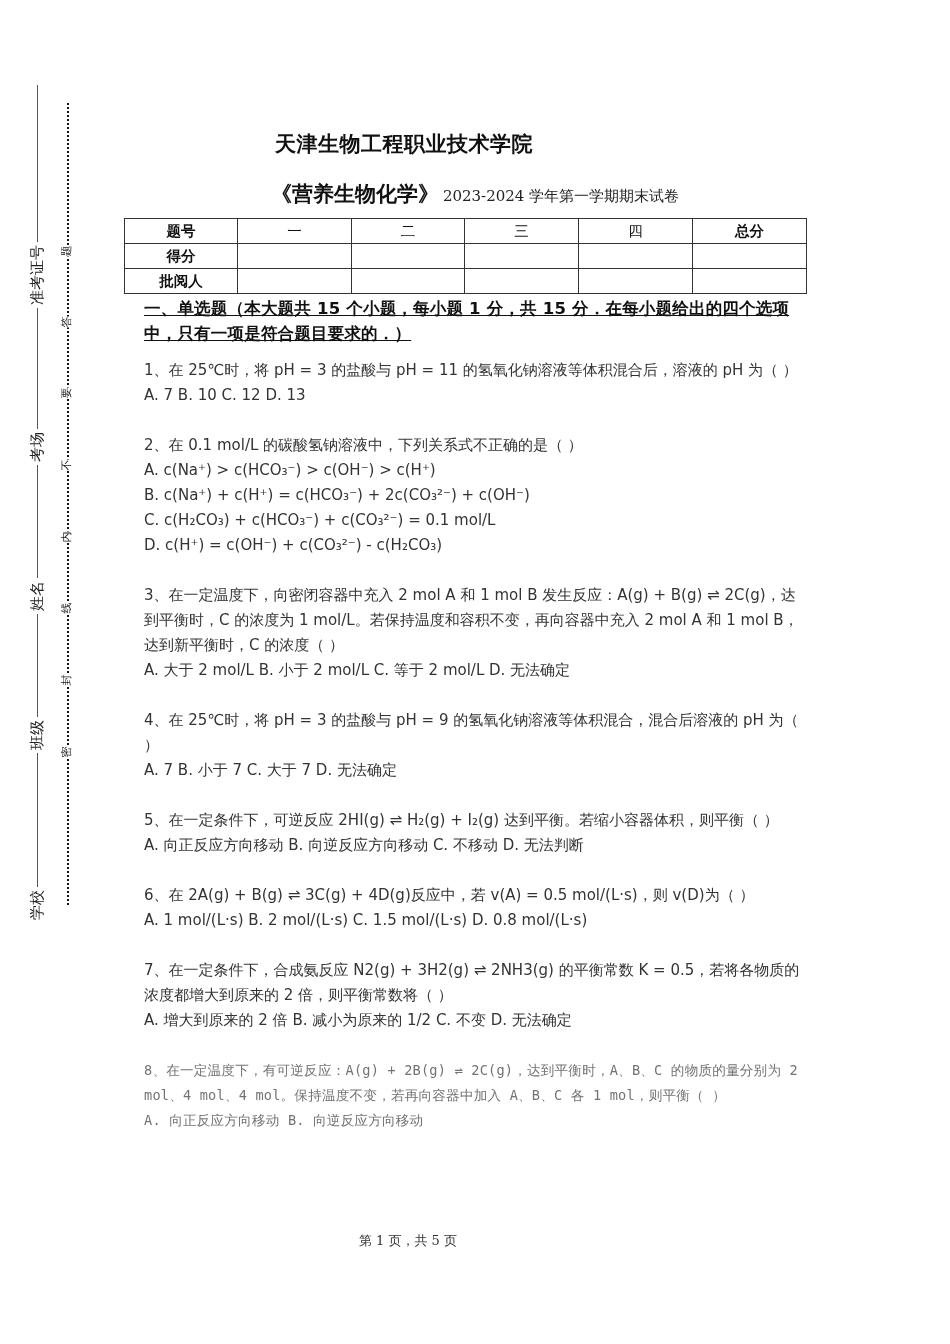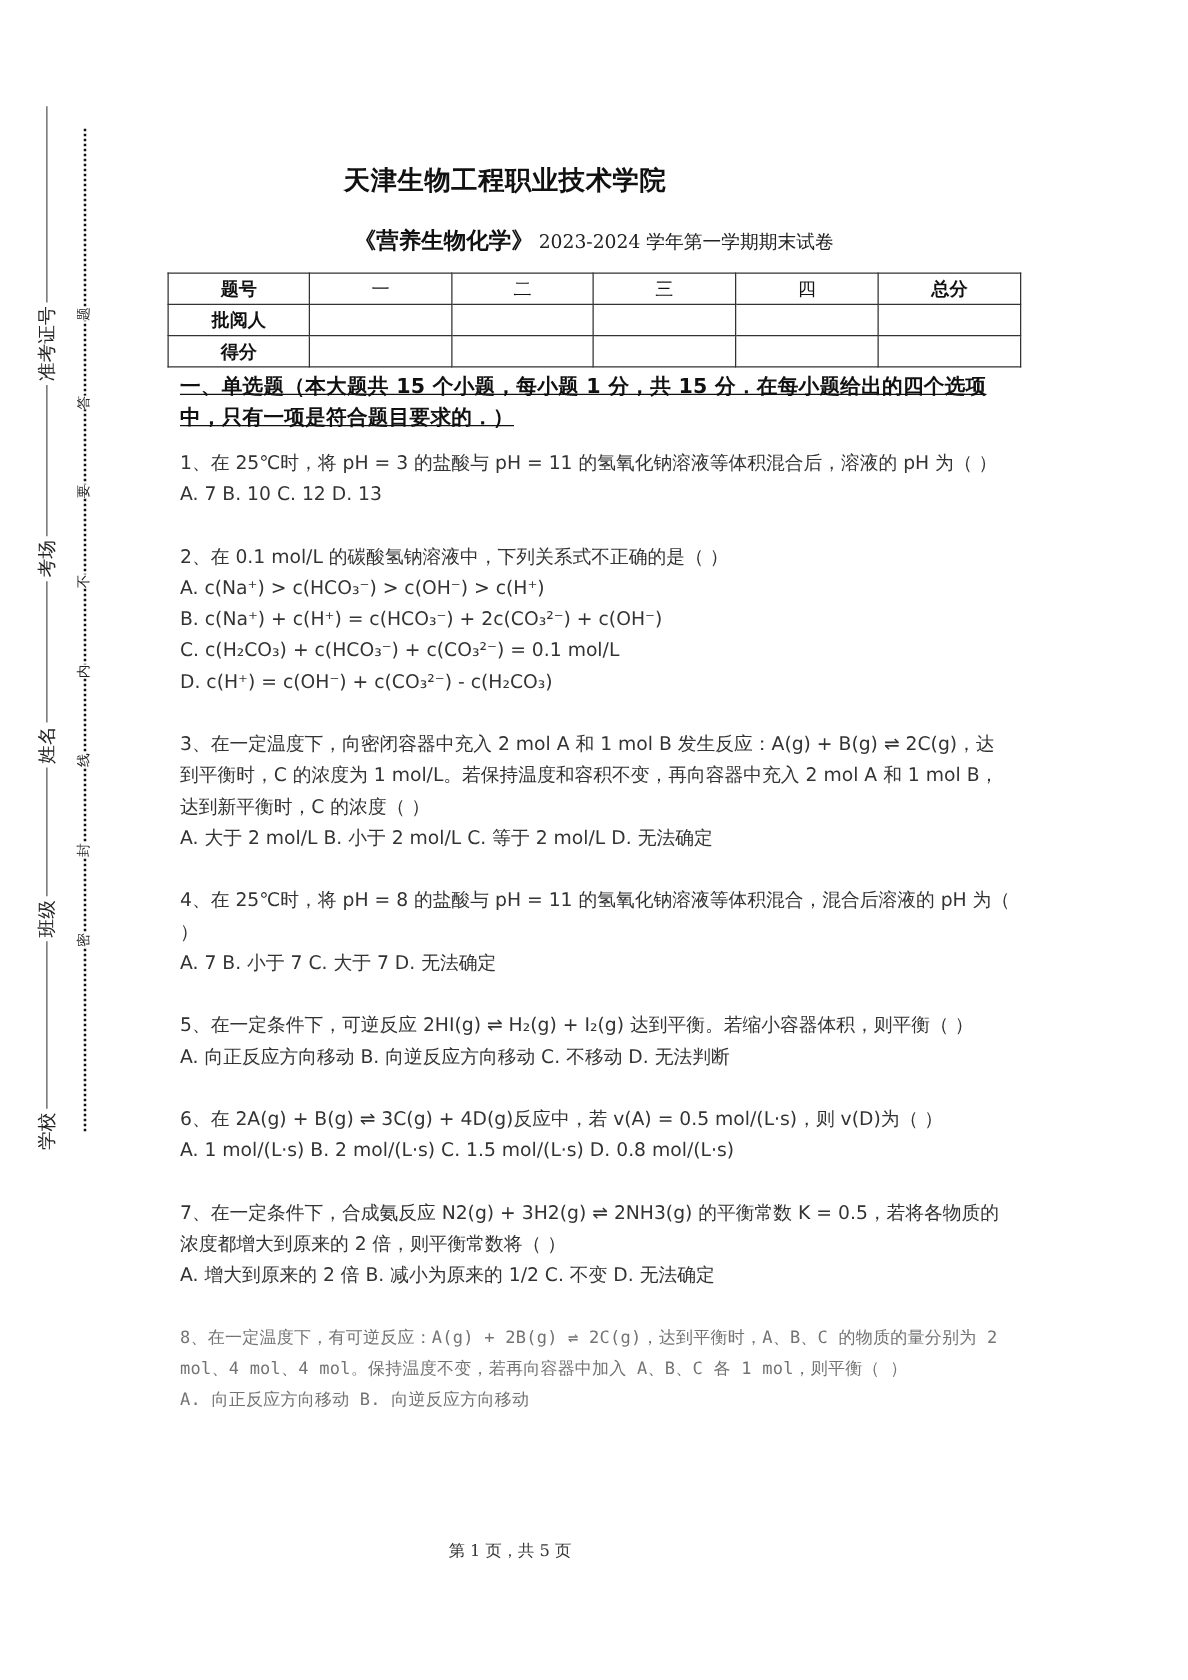--- a/index.html
+++ b/index.html
@@ -19,24 +19,24 @@
     background: #fff; padding: 2px 0; font-family: "DejaVu Serif", "Liberation Serif", serif;
     font-size: 11px; color: #222; line-height: 12px;
   }
   .school-title {
     position: absolute; left: 0; width: 808px; top: 130px; text-align: center;
     font-size: 21px; font-weight: bold; color: #111; letter-spacing: 0.5px;
   }
   .course-title {
     position: absolute; left: 0; width: 950px; top: 180px; text-align: center; white-space: nowrap;
   }
-  .course-name { font-size: 18px; font-weight: bold; color: #111; }
+  .course-name { font-size: 21px; font-weight: bold; color: #111; }
   .course-term { font-family: "DejaVu Serif", "Liberation Serif", serif; font-size: 15px; color: #222; margin-left: 4px; }
   table.score-table {
-    position: absolute; left: 134px; top: 218px; width: 682px; border-collapse: collapse; table-layout: fixed;
+    position: absolute; left: 124px; top: 218px; width: 682px; border-collapse: collapse; table-layout: fixed;
   }
   table.score-table td {
     border: 1px solid #333; height: 24px; padding: 0; text-align: center; font-size: 14.5px; color: #111;
   }
   table.score-table td.hdr { font-weight: bold; }
   table.score-table td.head-col { font-weight: bold; }
   .content { position: absolute; left: 144px; top: 296px; width: 666px; }
   .section-heading {
     font-size: 16.5px; font-weight: bold; color: #111; line-height: 25px; margin: 0; letter-spacing: 0.2px; text-decoration: underline;
   }
@@ -86,29 +86,29 @@
   <tbody>
       <tr>
     <td class="hdr">题号</td>
     <td>一</td>
     <td>二</td>
     <td>三</td>
     <td>四</td>
     <td class="hdr">总分</td>
   </tr>
   <tr>
-    <td class="head-col">批阅人</td>
+    <td class="head-col">得分</td>
     <td></td>
     <td></td>
     <td></td>
     <td></td>
     <td></td>
   </tr>
   <tr>
-    <td class="head-col">得分</td>
+    <td class="head-col">批阅人</td>
     <td></td>
     <td></td>
     <td></td>
     <td></td>
     <td></td>
   </tr>
 </tbody>
   </table>
 
 <div class="content">
@@ -126,21 +126,21 @@
     <p>C. c(H₂CO₃) + c(HCO₃⁻) + c(CO₃²⁻) = 0.1 mol/L</p>
     <p>D. c(H⁺) = c(OH⁻) + c(CO₃²⁻) - c(H₂CO₃)</p>
   </div>
 
   <div class="q">
     <p>3、在一定温度下，向密闭容器中充入 2 mol A 和 1 mol B 发生反应：A(g) + B(g) ⇌ 2C(g)，达到平衡时，C 的浓度为 1 mol/L。若保持温度和容积不变，再向容器中充入 2 mol A 和 1 mol B，达到新平衡时，C 的浓度（ ）</p>
     <p>A. 大于 2 mol/L B. 小于 2 mol/L C. 等于 2 mol/L D. 无法确定</p>
   </div>
 
   <div class="q">
-    <p>4、在 25℃时，将 pH = 8 的盐酸与 pH = 11 的氢氧化钠溶液等体积混合，混合后溶液的 pH 为（ ）</p>
+    <p>4、在 25℃时，将 pH = 3 的盐酸与 pH = 9 的氢氧化钠溶液等体积混合，混合后溶液的 pH 为（ ）</p>
     <p>A. 7 B. 小于 7 C. 大于 7 D. 无法确定</p>
   </div>
 
   <div class="q">
     <p>5、在一定条件下，可逆反应 2HI(g) ⇌ H₂(g) + I₂(g) 达到平衡。若缩小容器体积，则平衡（ ）</p>
     <p>A. 向正反应方向移动 B. 向逆反应方向移动 C. 不移动 D. 无法判断</p>
   </div>
 
   <div class="q">
     <p>6、在 2A(g) + B(g) ⇌ 3C(g) + 4D(g)反应中，若 v(A) = 0.5 mol/(L·s)，则 v(D)为（ ）</p>

